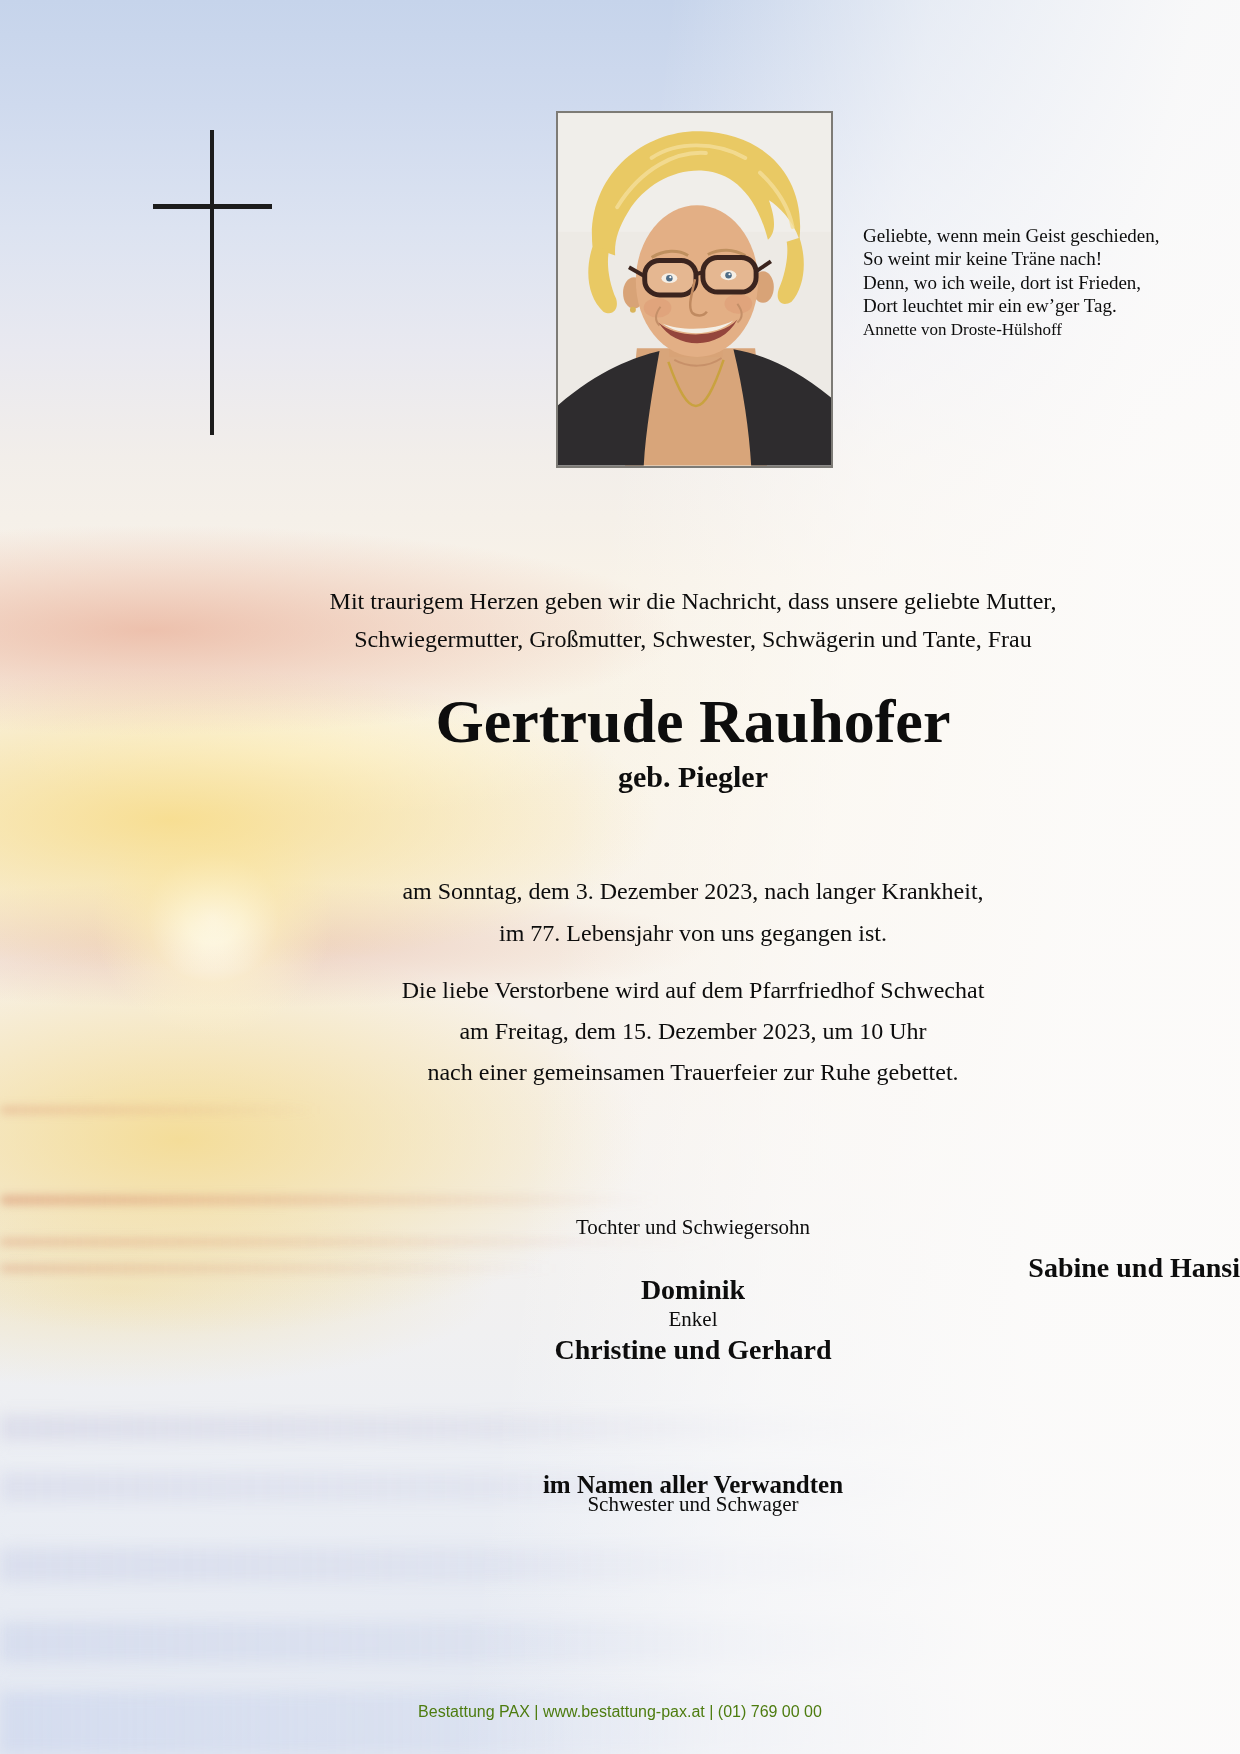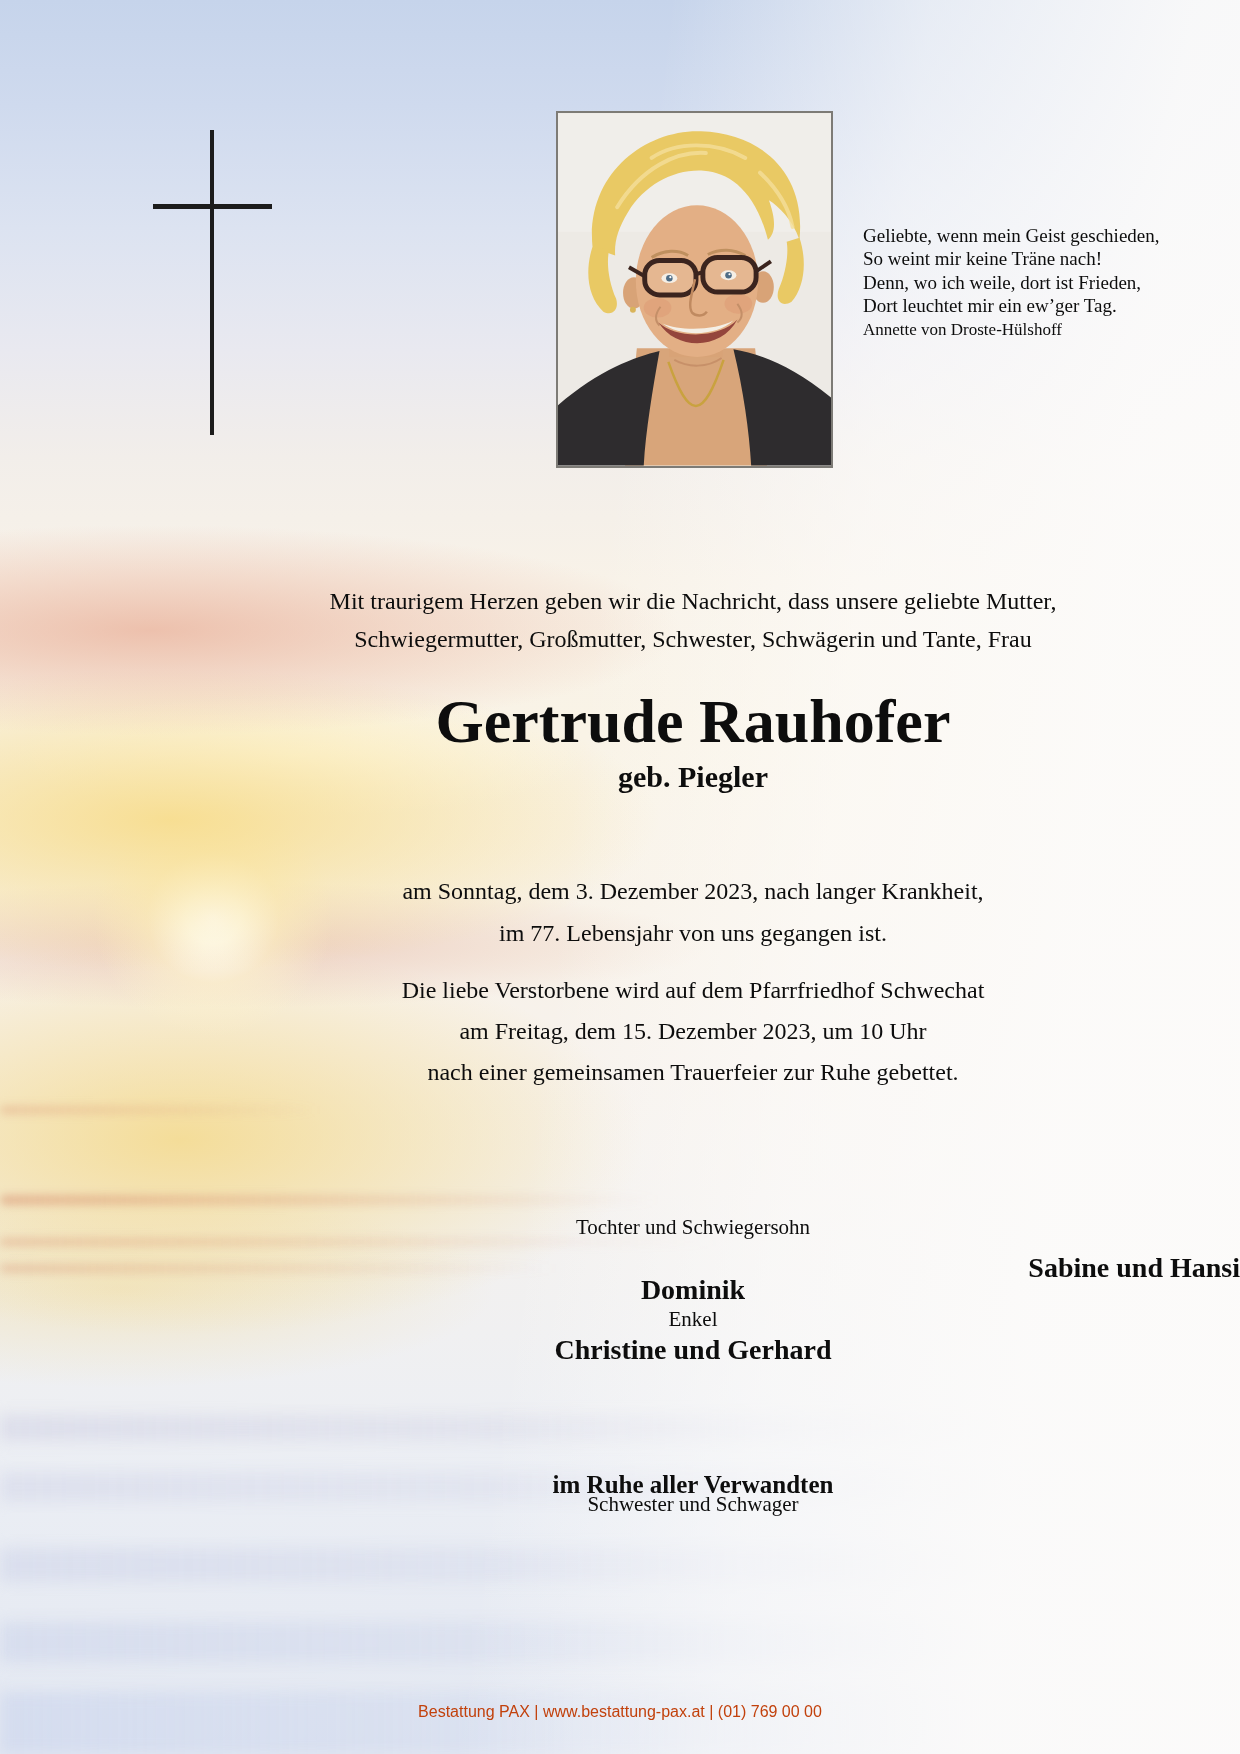--- a/index.html
+++ b/index.html
@@ -70,21 +70,21 @@
   .mourner-names{font-size:28px;line-height:32px;font-weight:bold;}
   .mourner-relation{font-size:21px;line-height:26px;}
   .mn1{top:1252px;text-align:right;} .mr1{top:1214px;}
   .mn2{top:1274px;} .mr2{top:1306px;}
   .mn3{top:1319px;margin-top:15px;} .mr3{top:1458px;margin-top:33px;}
   .closing{top:1470px;font-size:25px;line-height:30px;font-weight:bold;}
   
   .footer{
     position:absolute;left:0;top:1702px;width:1240px;text-align:center;
     font-family:"Liberation Sans","DejaVu Sans",sans-serif;
-    font-size:16px;line-height:20px;color:#c2410c;
+    font-size:16px;line-height:20px;color:#4d7c0f;
   }
 </style>
 </head>
 <body>
 
 <div class="page">
 
   <div class="bg-base"></div>
   <div class="bg-warm"></div>
   <div class="streak s1"></div>
@@ -190,17 +190,17 @@
 
   <div class="col mourner-names mn1">Sabine und Hansi</div>
   <div class="col mourner-relation mr1">Tochter und Schwiegersohn</div>
 
   <div class="col mourner-names mn2">Dominik</div>
   <div class="col mourner-relation mr2">Enkel</div>
 
   <div class="col mourner-names mn3">Christine und Gerhard</div>
   <div class="col mourner-relation mr3">Schwester und Schwager</div>
 
-  <div class="col closing">im Ruhe aller Verwandten</div>
+  <div class="col closing">im Namen aller Verwandten</div>
 
   <div class="footer">Bestattung PAX | www.bestattung-pax.at | (01) 769 00 00</div>
 
 </div>
 
 </body></html>

